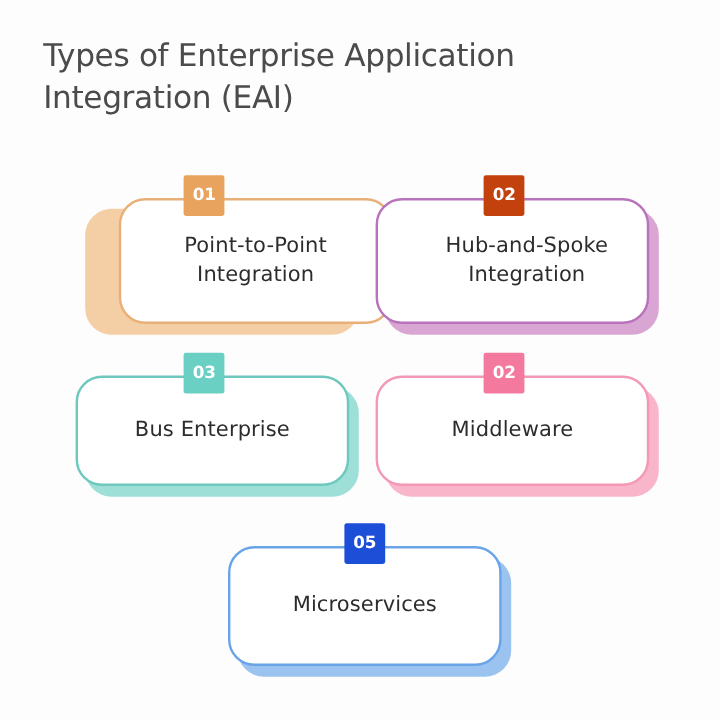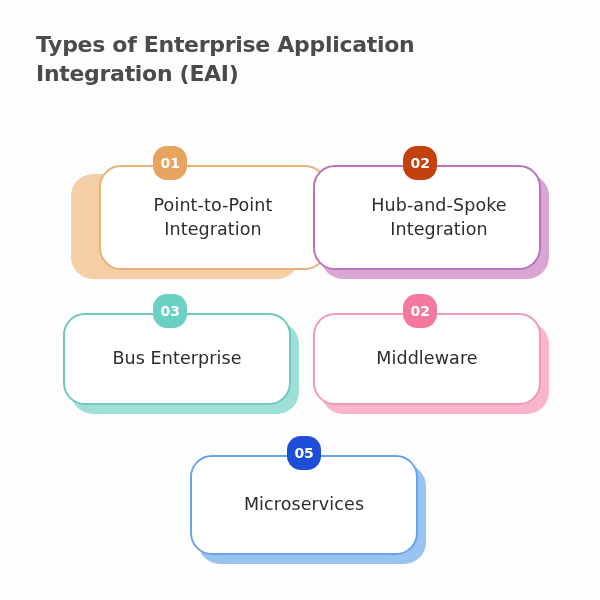--- a/index.html
+++ b/index.html
@@ -17,22 +17,22 @@
 
   
   #title-block {
     position: absolute;
     left: 36px;
     top: 30px;
     width: 540px;
   }
   #page-title {
     font-family: "DejaVu Sans", sans-serif;
-    font-weight: bold;
-    font-size: 22px;
+    font-weight: normal;
+    font-size: 26px;
     line-height: 1.33;
     letter-spacing: -0.3px;
     color: #4b4b4b;
     margin: 0;
     white-space: pre-line;
   }
 
   
   #cards-area {
     position: absolute;
@@ -84,21 +84,21 @@
   }
 
   
   .card-badge {
     position: absolute;
     top: -19px;
     left: 50%;
     transform: translateX(-50%);
     width: 34px;
     height: 34px;
-    border-radius: 14px;
+    border-radius: 2px;
     display: flex;
     align-items: center;
     justify-content: center;
     font-family: "DejaVu Sans", sans-serif;
     font-weight: bold;
     font-size: 14px;
     color: #ffffff;
     letter-spacing: -0.2px;
     z-index: 3;
   }

